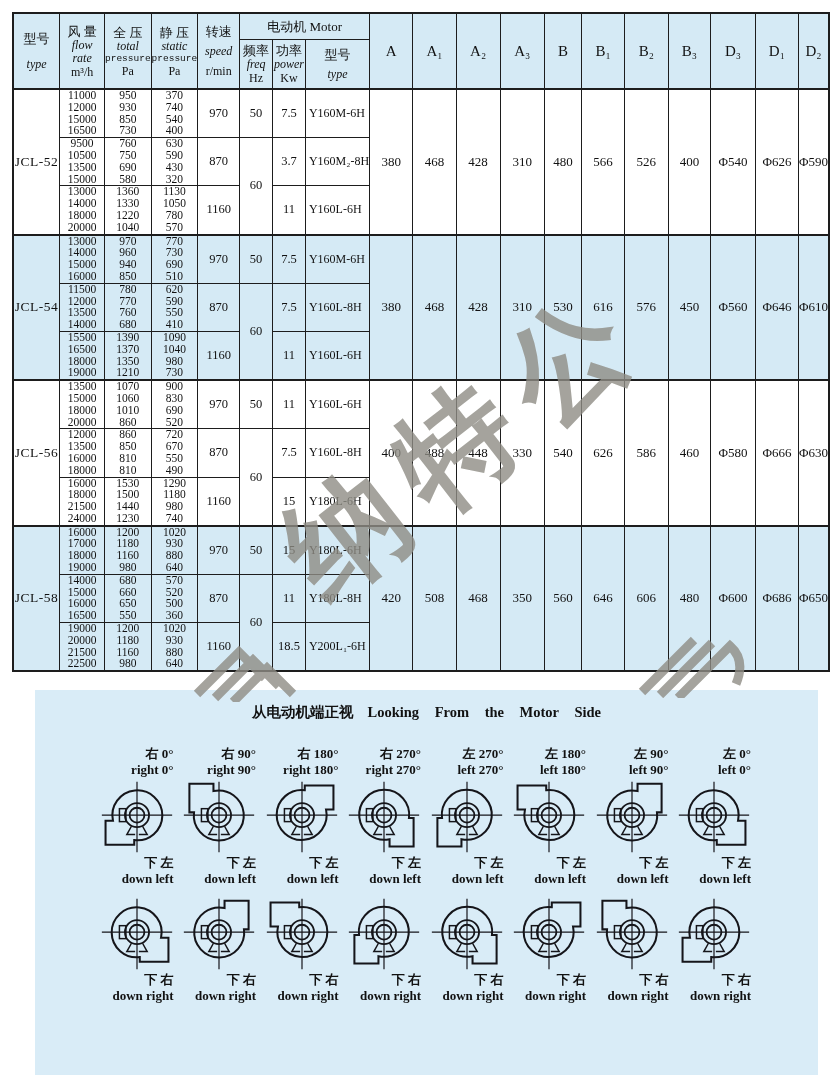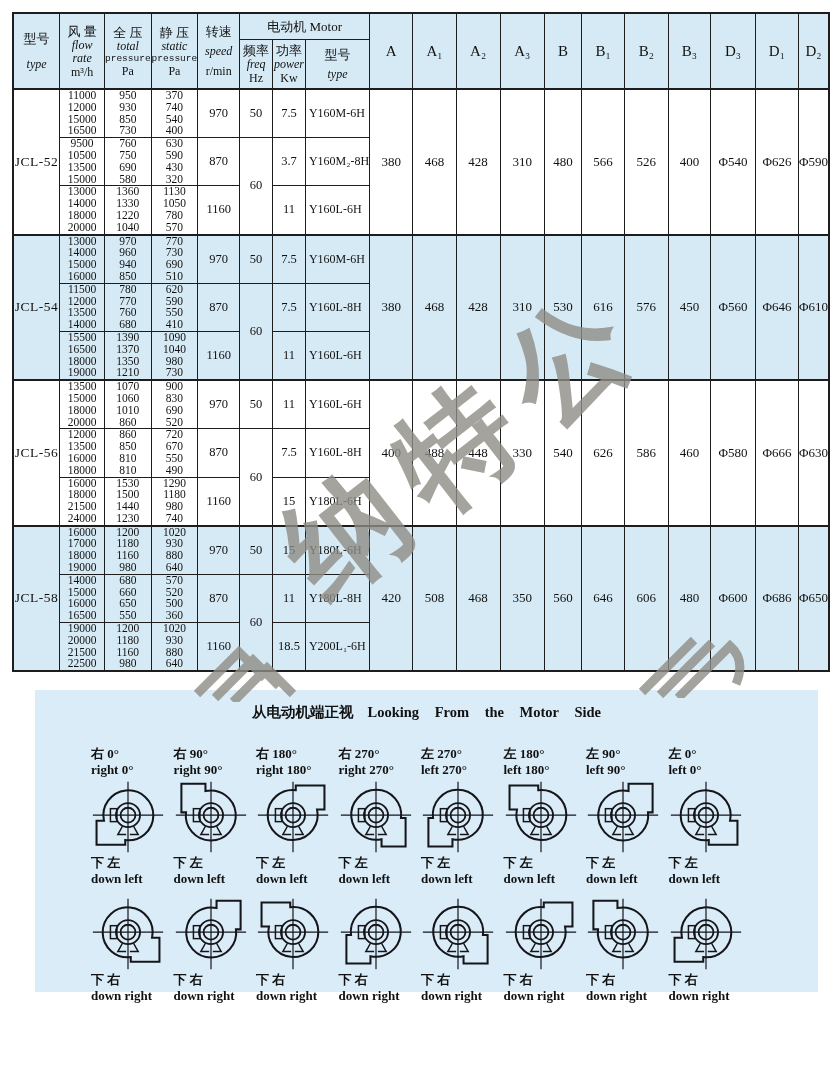--- a/index.html
+++ b/index.html
@@ -41,35 +41,35 @@
   .wm-text{
     position:absolute;left:300px;top:512px;
     transform:rotate(-38deg);transform-origin:0 50%;
     font-size:118px;font-weight:bold;letter-spacing:22px;
     color:#8f8d85;opacity:.8;white-space:nowrap;z-index:4;
     pointer-events:none;line-height:1;
   }
   .wm-stripes{position:absolute;z-index:4;opacity:.8;pointer-events:none;}
   
   .panel{
-    position:absolute;left:35px;top:690px;width:783px;height:302px;
+    position:absolute;left:35px;top:690px;width:783px;height:385px;
     background:#d9ecf7;
   }
   .panel-title{
     margin-top:13px;text-align:center;
     font-size:14.5px;font-weight:bold;
   }
   .panel-title .en{word-spacing:12px;margin-left:14px;}
   .fan-grid{
     display:grid;grid-template-columns:repeat(8,1fr);
     width:660px;margin-left:56px;
   }
   .fan-grid.row1{margin-top:24px;}
   .fan-grid.row2{margin-top:8px;}
-  .fan-col{display:flex;flex-direction:column;align-items:flex-start;}
+  .fan-col{display:flex;flex-direction:column;align-items:flex-end;}
   .lab{font-weight:bold;font-size:13px;line-height:16px;white-space:nowrap;}
   .fan-col svg{display:block;margin:2px 0 1px 0;}
 </style>
 </head>
 <body>
 
 <table class="spec">
   <colgroup>
     <col style="width:48px">
       <col style="width:46px">

